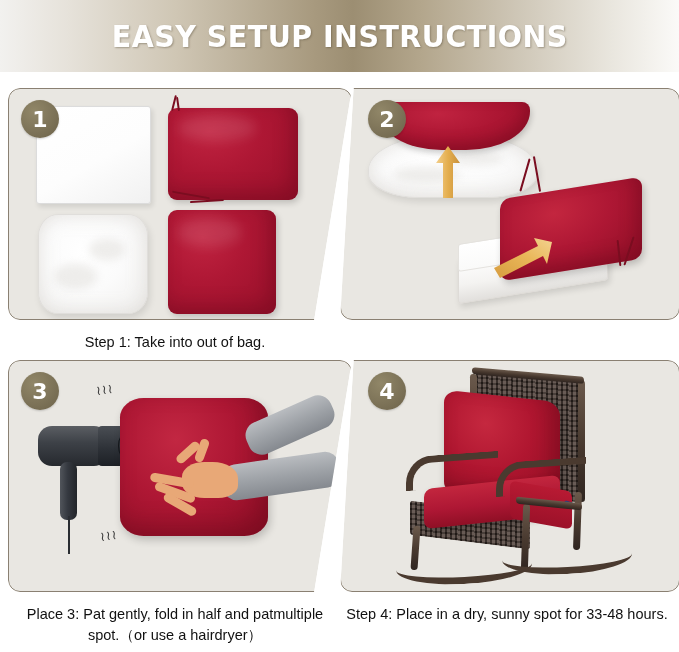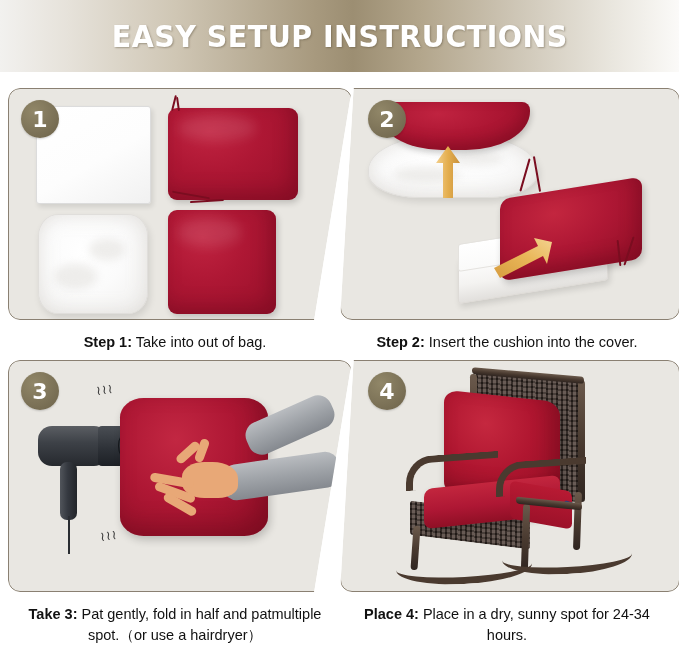--- a/index.html
+++ b/index.html
@@ -130,21 +130,21 @@
     width: 334px;
     margin-top: 12px;
     text-align: center;
     font-family: "Liberation Sans", "DejaVu Sans", sans-serif;
     font-size: 14.5px;
     color: #111111;
     line-height: 1.45;
     padding: 0 4px;
   }
   .caption .lead {
-    font-weight: bold;
+    font-weight: normal;
   }
 
   
   .obj { position: absolute; }
 
   
   .white-pad {
     background: linear-gradient(150deg, #ffffff 0%, #fdfdfd 55%, #f1f1f1 100%);
     border: 1px solid #dcdcdc;
     border-radius: 3px;
@@ -352,23 +352,20 @@
                   <stop offset="0%" stop-color="#d79c3f"></stop>
                   <stop offset="55%" stop-color="#e9b759"></stop>
                   <stop offset="100%" stop-color="#f3d290"></stop>
                 </linearGradient>
               </defs>
               <polygon points="62,4 44,0 48,8 4,30 10,40 53,18 57,26" fill="url(#gB)"></polygon>
             </svg>
           </div>
         </div>
       </div>
-      <div class="caption">
-        <span class="lead">Step 2:</span><span> Insert the cushion into the cover.</span>
-      </div>
       <div class="badge" style="left:28px;">2</div>
     </div>
 
     <div class="panel-wrap col1 row2">
       <div class="panel slant-right">
         <div class="panel-inner"></div>
         <div class="scene">
 
           <div class="obj" style="left:28px; top:48px; width:110px; height:130px;">
             <div class="dryer-body" style="left:2px; top:18px; width:70px; height:40px;"></div>
@@ -395,21 +392,21 @@
             <div class="hand" style="left:38px; top:14px; width:56px; height:36px;"></div>
             <div class="finger" style="left:6px;  top:28px; width:44px; height:9px;  transform:rotate(10deg);"></div>
             <div class="finger" style="left:10px; top:40px; width:42px; height:9px;  transform:rotate(20deg);"></div>
             <div class="finger" style="left:18px; top:52px; width:36px; height:9px;  transform:rotate(30deg);"></div>
             <div class="finger" style="left:30px; top:0px;  width:28px; height:9px;  transform:rotate(-42deg);"></div>
             <div class="finger" style="left:46px; top:-2px; width:24px; height:9px;  transform:rotate(-70deg);"></div>
           </div>
         </div>
       </div>
       <div class="caption">
-        <span class="lead">Take 3:</span><span> Pat gently, fold in half and patmultiple spot.（or use a hairdryer）</span>
+        <span class="lead">Place 3:</span><span> Pat gently, fold in half and patmultiple spot.（or use a hairdryer）</span>
       </div>
       <div class="badge">3</div>
     </div>
 
     <div class="panel-wrap col2 row2">
       <div class="panel slant-left">
         <div class="panel-inner"></div>
         <div class="scene">
 
           <div class="obj" style="left:52px; top:12px; width:250px; height:212px;">
@@ -453,19 +450,19 @@
             <div style="position:absolute; left:4px; top:178px; width:136px; height:34px;
                         border-bottom:7px solid #4a3a2f; border-radius:0 0 60% 60%;
                         transform:rotate(-3deg);"></div>
             <div style="position:absolute; left:110px; top:168px; width:130px; height:34px;
                         border-bottom:7px solid #4a3a2f; border-radius:0 0 60% 60%;
                         transform:rotate(-3deg);"></div>
           </div>
         </div>
       </div>
       <div class="caption">
-        <span class="lead">Place 4:</span><span> Place in a dry, sunny spot for 24-34 hours.</span>
+        <span class="lead">Step 4:</span><span> Place in a dry, sunny spot for 33-48 hours.</span>
       </div>
       <div class="badge" style="left:28px;">4</div>
     </div>
 
   </div>
 </div>
 
 </body></html>

